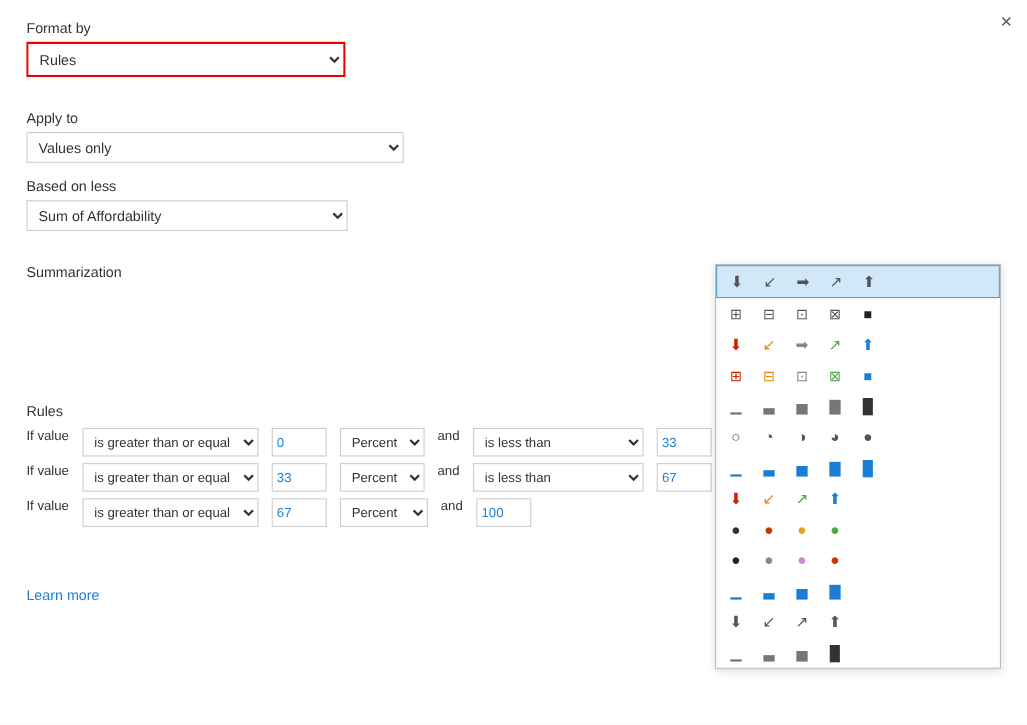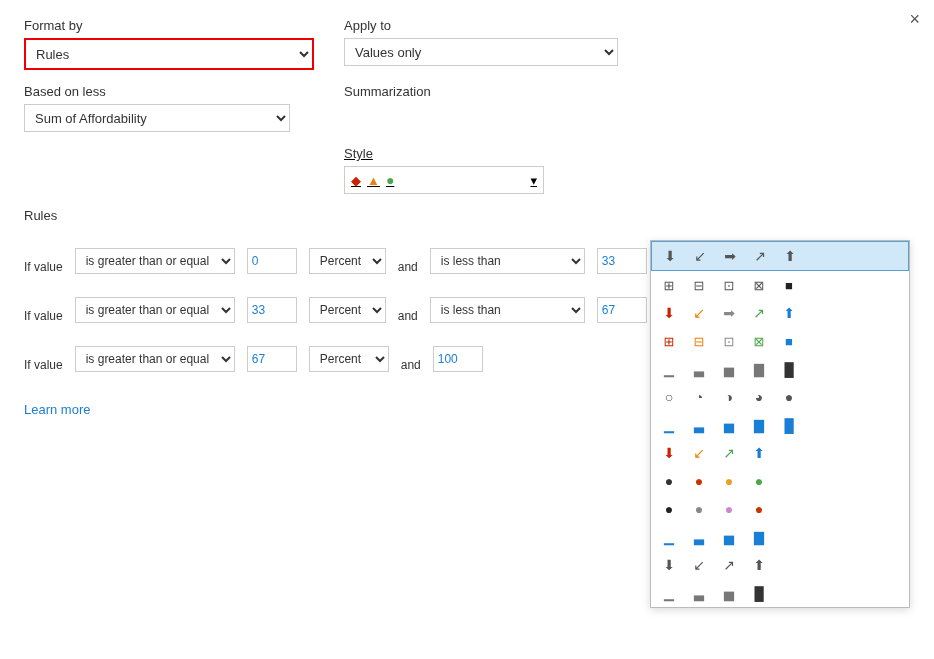--- a/index.html
+++ b/index.html
@@ -43,20 +43,21 @@
     .form-label {
       font-size: 13px;
       color: #333;
       margin-bottom: 5px;
       display: block;
     }
     .form-row {
       display: flex;
       gap: 30px;
       margin-bottom: 14px;
+      flex-direction: column;
     }
     .form-col {
       display: flex;
       flex-direction: column;
       min-width: 290px;
     }
     select {
       height: 28px;
       border: 1px solid #ccc;
       background: #fff;
@@ -80,21 +81,21 @@
       font-size: 13px;
       color: #333;
       margin-bottom: 8px;
       margin-top: 4px;
     }
     .rules-table {
       width: 620px;
     }
     .rule-row {
       display: flex;
-      align-items: flex-end;
+      align-items: flex-start;
       gap: 12px;
       margin-bottom: 6px;
     }
     .rule-row select {
       height: 26px;
       font-size: 12px;
     }
     .rule-if-label {
       font-size: 12px;
       color: #333;
@@ -106,21 +107,20 @@
     .rule-value-input {
       width: 50px;
       height: 26px;
       border: 1px solid #ccc;
       padding: 2px 4px;
       font-size: 12px;
       color: #1a7fd4;
     }
     .rule-unit-select {
       width: 80px;
-      margin-top: 17px;
     }
     .rule-and-label {
       font-size: 12px;
       color: #333;
     }
     .rule-condition2-select {
       width: 155px;
     }
     .rule-value2-input {
       width: 50px;
@@ -128,21 +128,21 @@
       border: 1px solid #ccc;
       padding: 2px 4px;
       font-size: 12px;
       color: #1a7fd4;
     }
     .learn-more {
       color: #1a7fd4;
       text-decoration: none;
       font-size: 13px;
       display: inline-block;
-      margin-top: 24px;
+      margin-top: 48px;
     }
     
     .style-panel {
       position: absolute;
       right: 24px;
       top: 240px;
       width: 260px;
       background: #fff;
       border: 1px solid #bbb;
       box-shadow: 0 2px 8px rgba(0,0,0,0.15);
@@ -199,33 +199,33 @@
       <div class="rules-select-wrapper">
         <select>
           <option>Rules</option>
           <option>Field value</option>
           <option>Color scale</option>
         </select>
       </div>
     </div>
     <div class="form-col">
       <label class="form-label">Apply to</label>
-      <select style="width:274px">
+      <select style="width:343px">
         <option>Values only</option>
         <option>Headers only</option>
         <option>Values and headers</option>
       </select>
     </div>
   </div>
 
   
   <div class="form-row">
     <div class="form-col">
       <label class="form-label">Based on less</label>
-      <select style="width:266px">
+      <select style="width:292px">
         <option>Sum of Affordability</option>
       </select>
     </div>
     <div class="form-col">
       <label class="form-label">Summarization</label>
     </div>
   </div>
 
   
   <div class="form-row" style="align-items:flex-end;">

